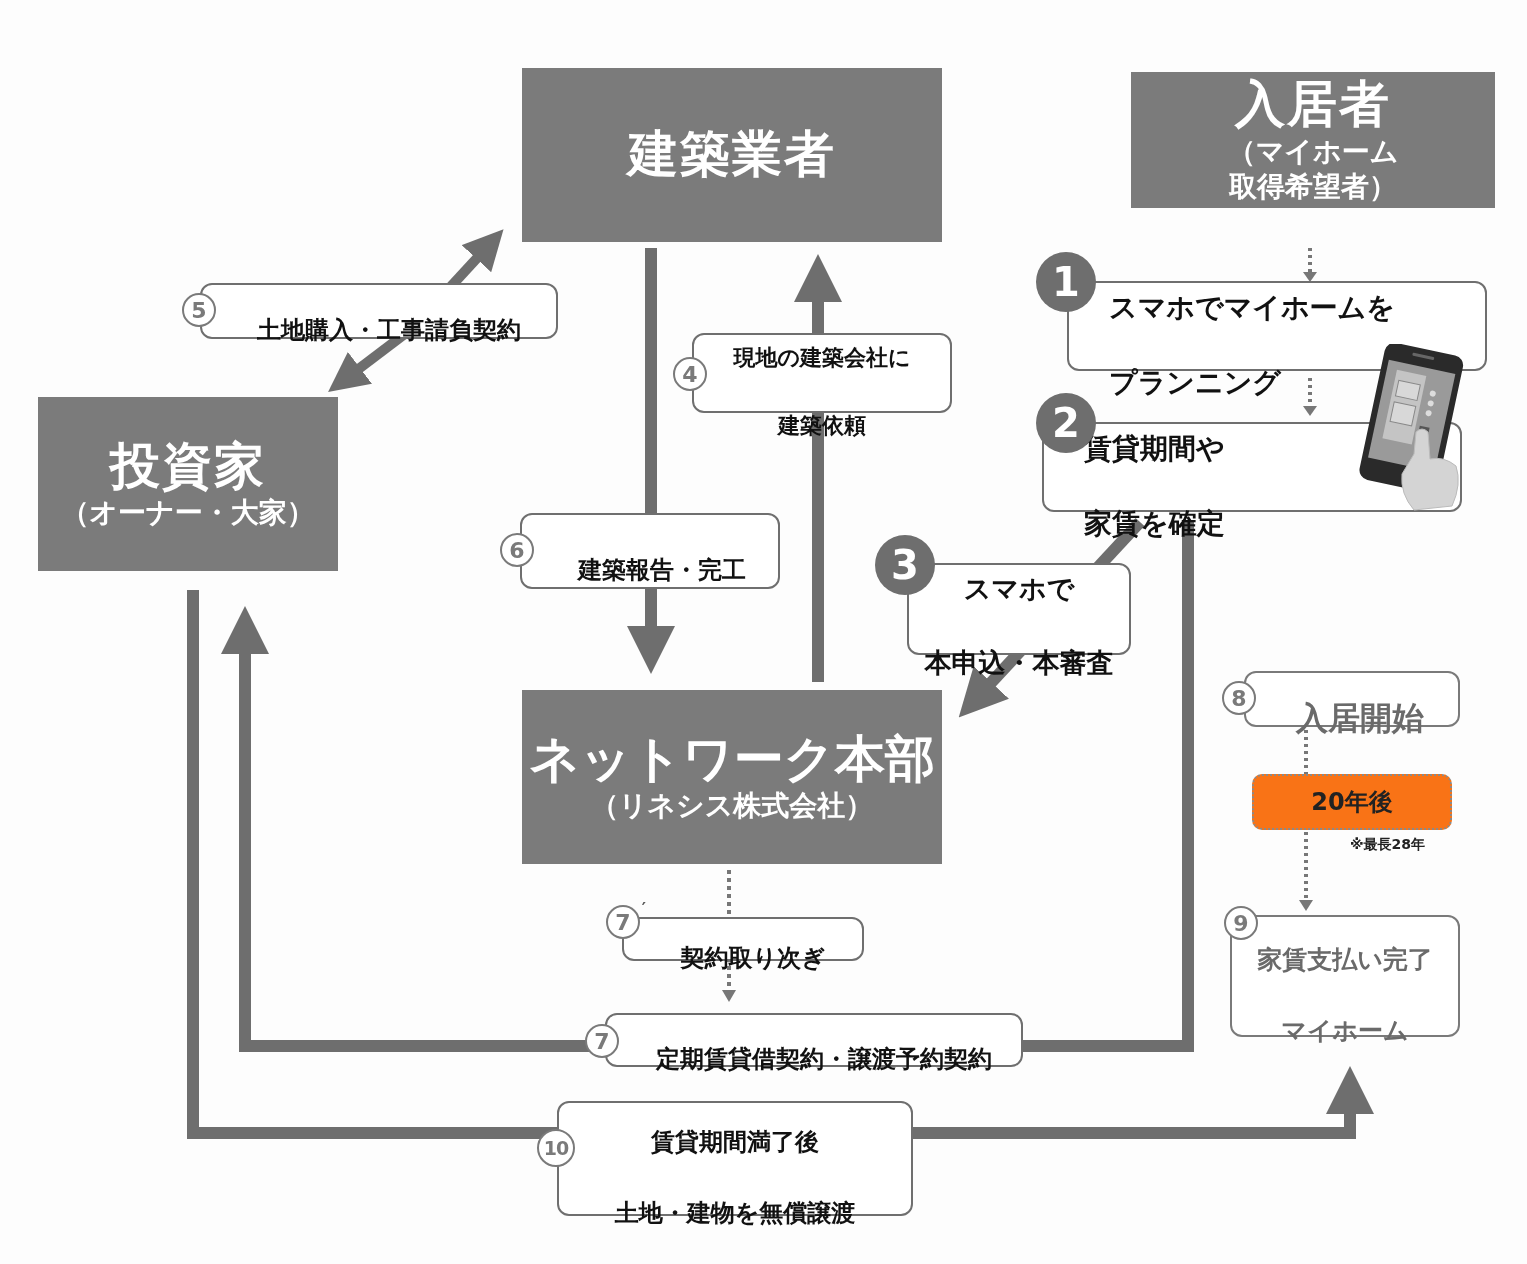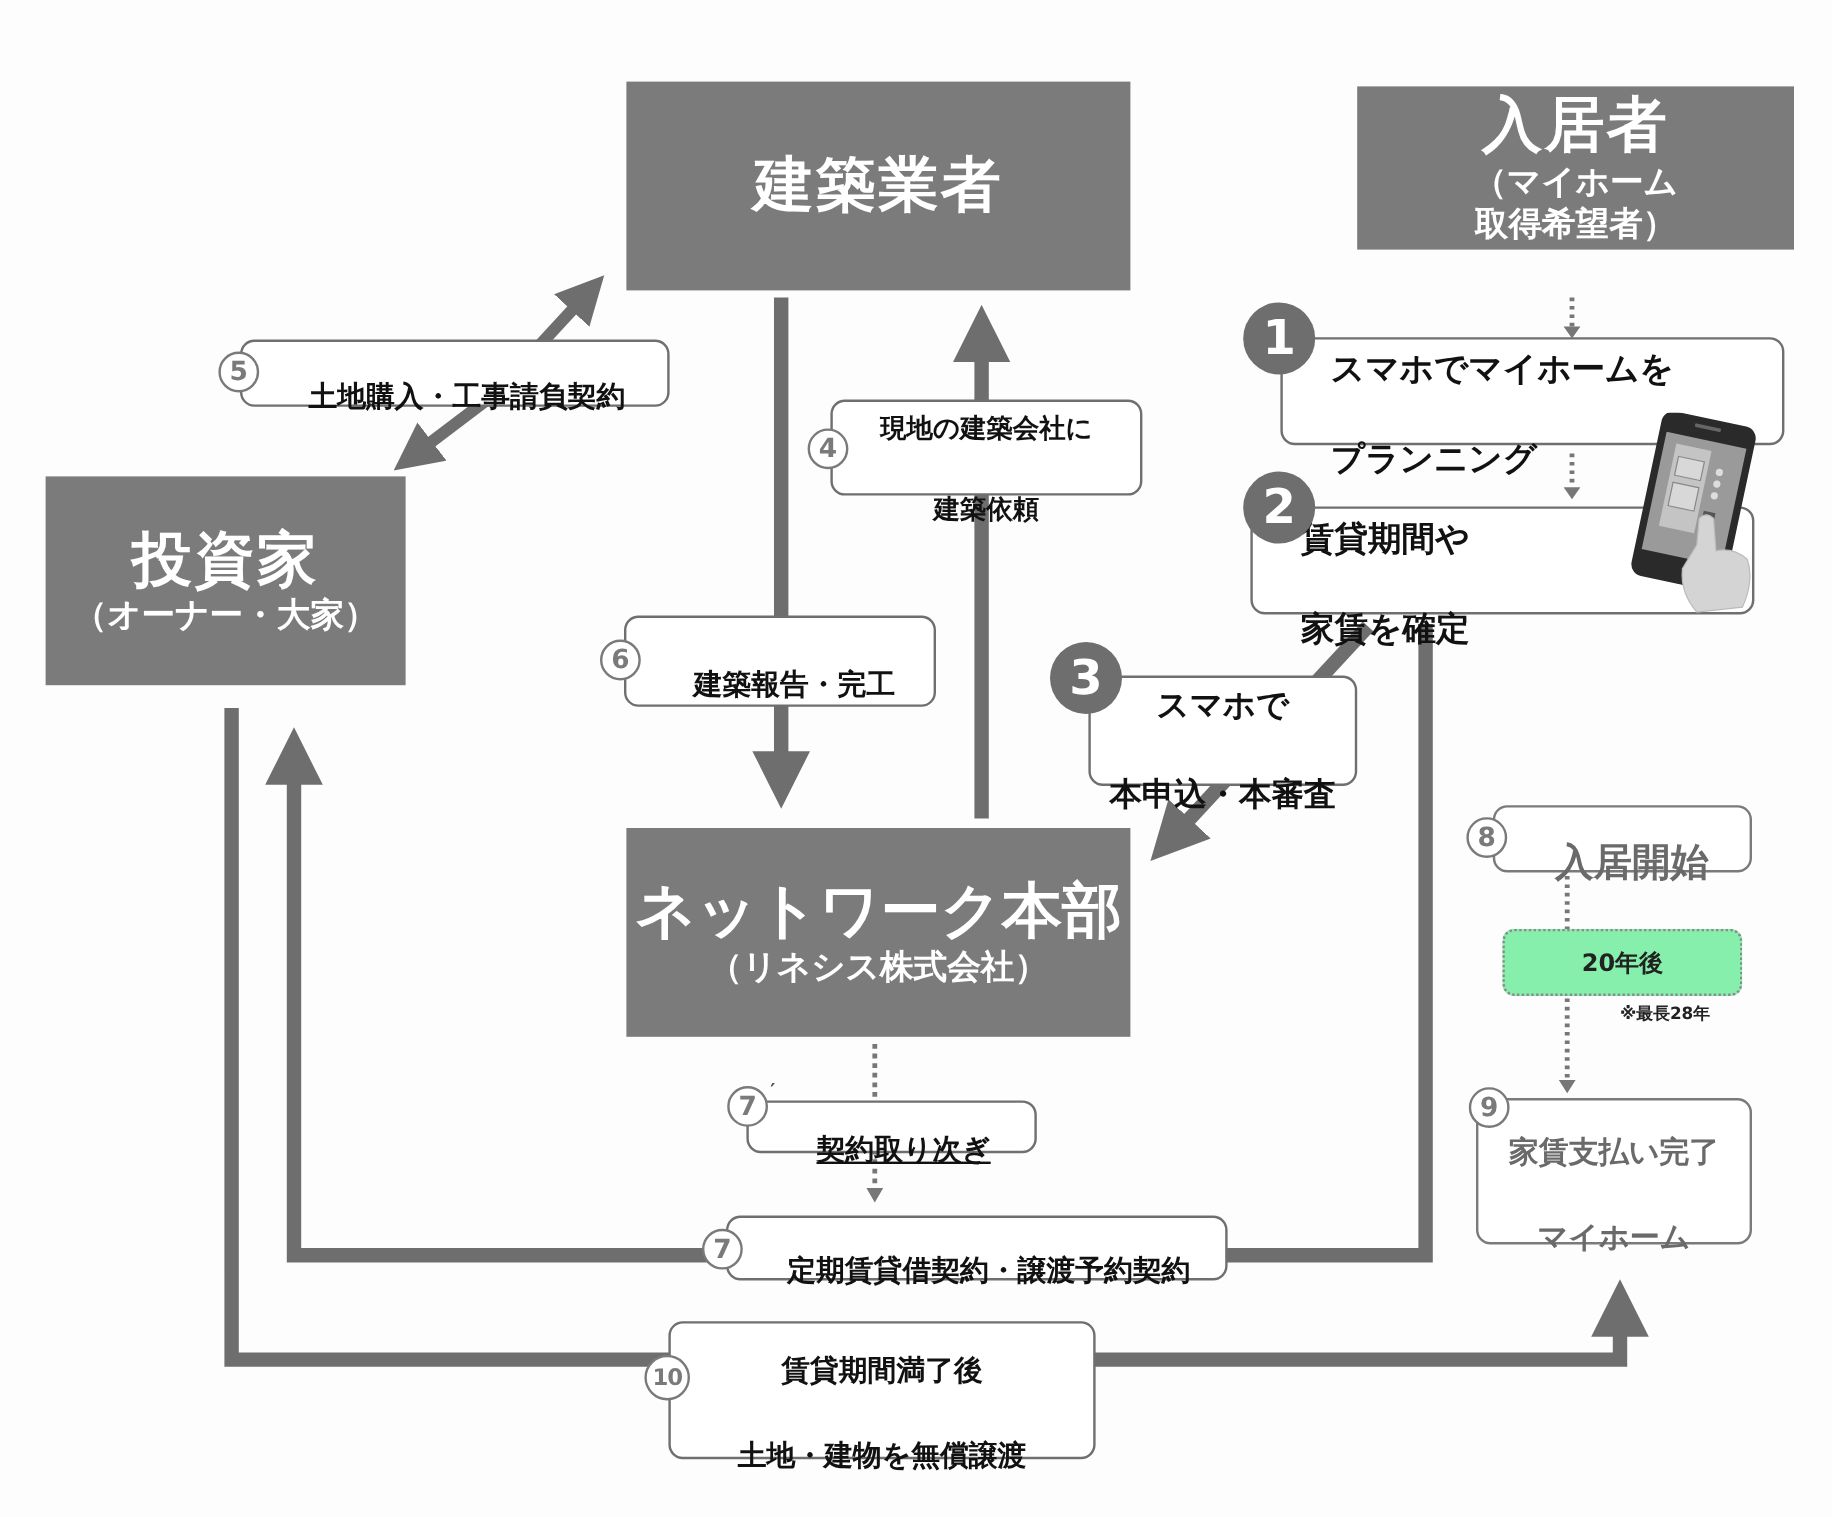--- a/index.html
+++ b/index.html
@@ -16,23 +16,23 @@
   .label-box { position: absolute; background: #ffffff; border: 2px solid #6f6f6f; border-radius: 12px;
                box-sizing: border-box; color: #111; font-weight: bold; display: flex;
                flex-direction: column; justify-content: center; align-items: center; text-align: center; }
   .label-box .txt { line-height: 1.3; margin-top: 39px; }
   .num { position: absolute; width: 34px; height: 34px; border-radius: 50%; background: #fff;
          border: 2px solid #7a7a7a; color: #7a7a7a; font-weight: bold; font-size: 22px;
          display: flex; align-items: center; justify-content: center; box-sizing: border-box; }
   .num.big { width: 60px; height: 60px; background: #6e6e6e; border: none; color: #fff; font-size: 40px; }
   .num .prime { position: absolute; right: -8px; top: -8px; font-size: 16px; color: #555; }
 
-  .dotted-box { position: absolute; border: 2px dotted #8a8a8a; border-radius: 10px; background: #86efac;
+  .dotted-box { position: absolute; border: 2px dotted #8a8a8a; border-radius: 10px; background: #f97316;
                 box-sizing: border-box; display: flex; align-items: center; justify-content: center;
-                font-weight: bold; font-size: 20px; color: #222; }
+                font-weight: bold; font-size: 24px; color: #222; }
   .note { position: absolute; font-size: 14px; font-weight: bold; color: #222; }
   .phone { position: absolute; }
 </style>
 </head>
 <body>
 
 <div class="canvas">
 
   <svg class="lines" width="1527" height="1264">
     <defs>
@@ -166,21 +166,21 @@
 
   <div class="label-box" style="left:1230px;top:915px;width:230px;height:122px;border-color:#7a7a7a;">
     <div class="txt" style="font-size:25px;color:#6a6a6a;">家賃支払い完了</div>
     <div class="txt" style="font-size:25px;color:#6a6a6a;">マイホーム</div>
   </div>
   <div class="num" style="left:1224px;top:906px;">
       <span>9</span>
     </div>
 
   <div class="label-box" style="left:622px;top:917px;width:242px;height:44px;">
-    <div class="txt" style="font-size:24px;padding-left:20px;text-decoration:underline;">契約取り次ぎ</div>
+    <div class="txt" style="font-size:24px;padding-left:20px;">契約取り次ぎ</div>
   </div>
   <div class="num" style="left:606px;top:905px;">
       <span>7</span>
       <span class="prime">′</span>
     </div>
 
   <div class="label-box" style="left:605px;top:1013px;width:418px;height:54px;">
     <div class="txt" style="font-size:24px;padding-left:20px;">定期賃貸借契約・譲渡予約契約</div>
   </div>
   <div class="num" style="left:585px;top:1024px;">

